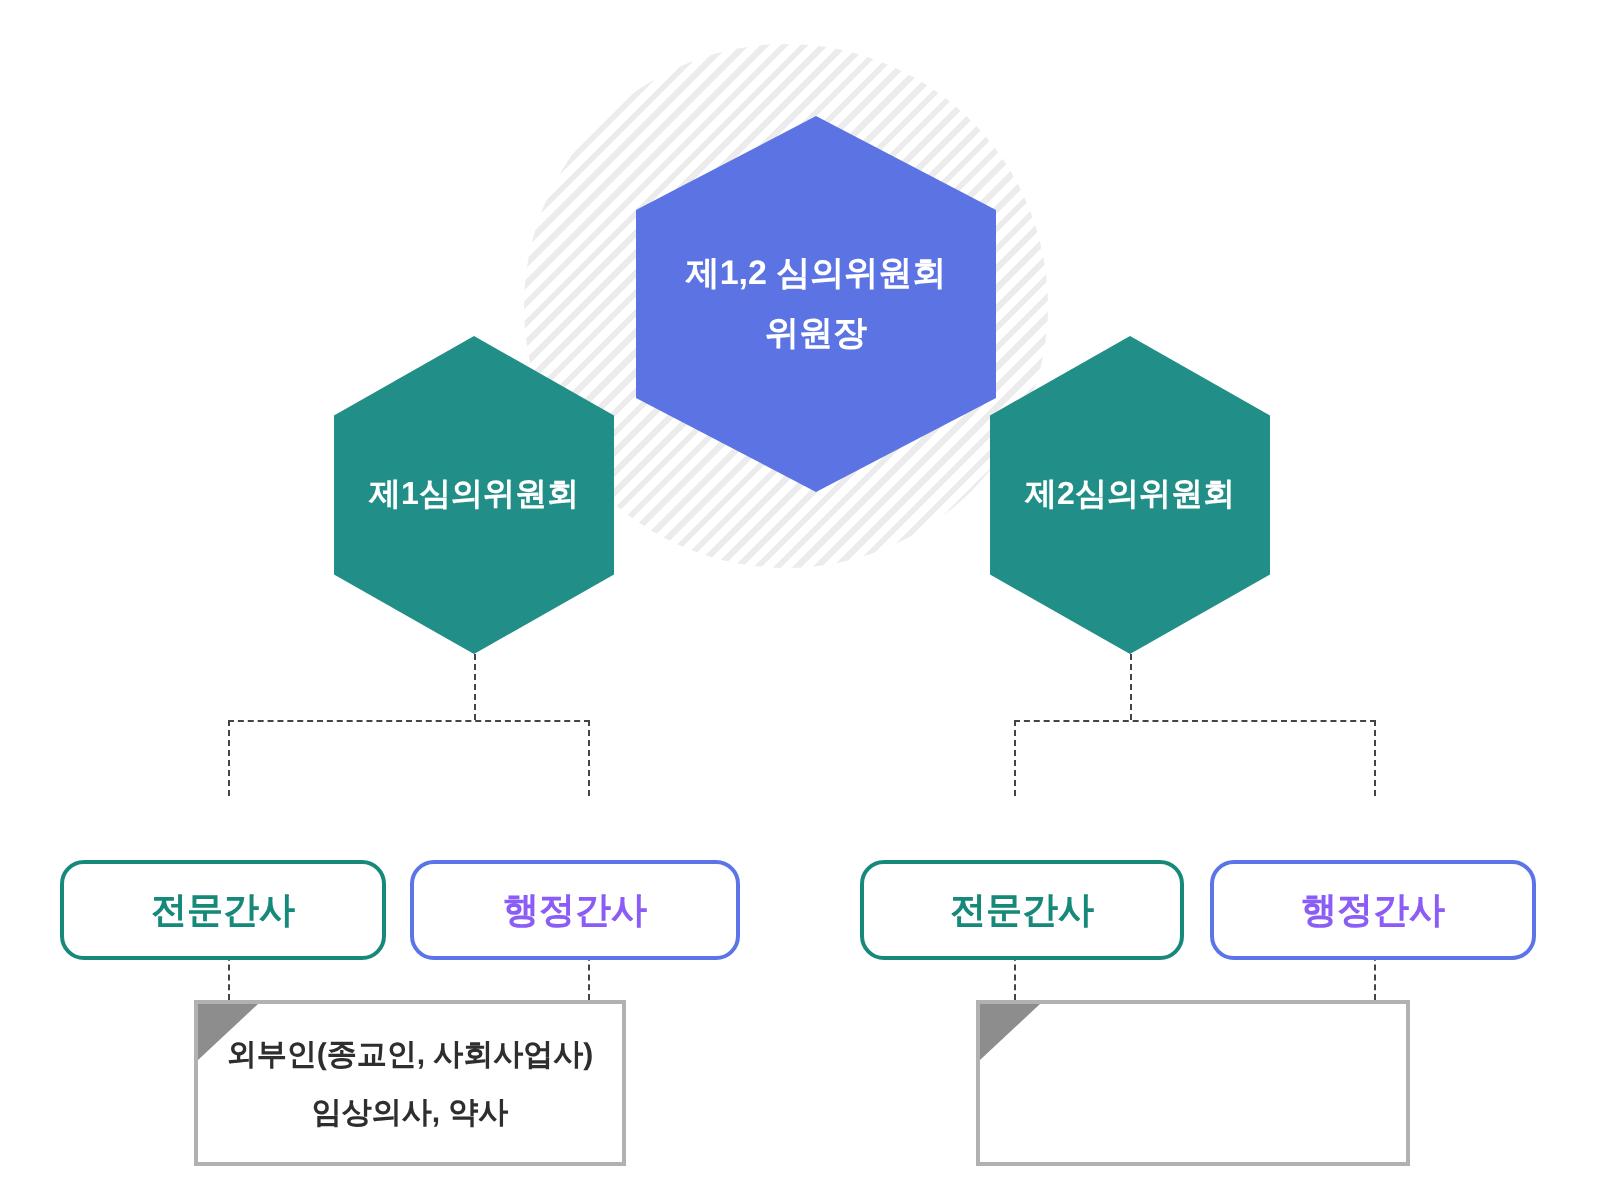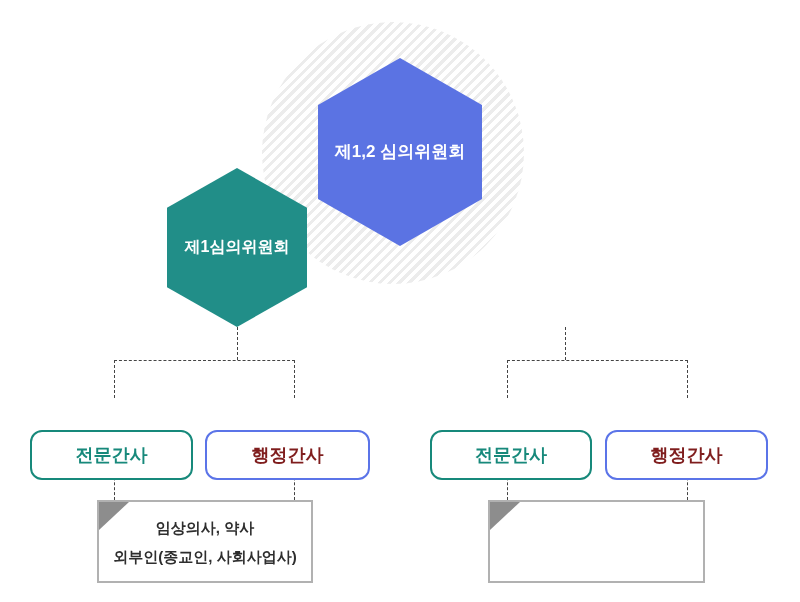--- a/index.html
+++ b/index.html
@@ -12,36 +12,36 @@
     position:absolute;left:262px;top:22px;width:262px;height:262px;border-radius:50%;
     background:repeating-linear-gradient(135deg,#ececec 0 3px,#ffffff 3px 7px);
     z-index:1;
   }
   
   .hex{
     position:absolute;display:flex;align-items:center;justify-content:center;
     clip-path:polygon(50% 0%,100% 25%,100% 75%,50% 100%,0% 75%,0% 25%);
     text-align:center;color:#ffffff;font-weight:bold;
   }
-  .hex-blue{left:318px;top:58px;width:164px;height:188px;background:#5b73e3;z-index:2;
+  .hex-blue{left:318px;top:58px;width:180px;height:188px;background:#5b73e3;z-index:2;
     font-size:17px;line-height:30px;}
   .hex-teal{width:140px;height:159px;background:#218e88;z-index:3;font-size:16px;}
   .hex-c1{left:167px;top:168px;}
   .hex-c2{left:495px;top:168px;}
   
   .conn-v{position:absolute;width:0;border-left:1px dashed #444444;z-index:0;}
   .conn-h{position:absolute;height:0;border-top:1px dashed #444444;z-index:0;}
   
   .pill{
     position:absolute;top:398px;height:50px;background:#ffffff;border-radius:12px;
     display:flex;align-items:center;justify-content:center;
     font-size:18px;font-weight:bold;z-index:4;box-sizing:border-box;margin-top:32px;
   }
   .pill-teal{border:2px solid #17897b;color:#17897b;}
-  .pill-blue{border:2px solid #5b74e8;color:#7f1d1d;}
+  .pill-blue{border:2px solid #5b74e8;color:#8b5cf6;}
   
   .note{
     position:absolute;top:500px;height:83px;background:#ffffff;border:2px solid #b1b1b1;
     display:flex;flex-direction:column;align-items:center;justify-content:center;
     font-size:15px;font-weight:600;color:#2e2e2e;line-height:29px;z-index:4;
     box-sizing:border-box;text-align:center;
   }
   .note-fold{
     position:absolute;left:0;top:0;width:30px;height:28px;background:#8d8d8d;
     clip-path:polygon(0 0,100% 0,0 100%);
@@ -50,25 +50,29 @@
 </head>
 <body>
 
 <div class="canvas">
 
   <div class="hatch-circle"></div>
 
   <div class="hex hex-blue">
     <div>
       <div>제1,2 심의위원회</div>
+      <div>위원장</div>
     </div>
   </div>
 
   <div class="hex hex-teal hex-c1">
     <div>제1심의위원회</div>
+  </div>
+  <div class="hex hex-teal hex-c2">
+    <div>제2심의위원회</div>
   </div>
 
   <div class="conn-v" style="left:237px;top:327px;height:33px;"></div>
   <div class="conn-h" style="left:114px;top:360px;width:181px;"></div>
   <div class="conn-v" style="left:114px;top:360px;height:38px;"></div>
   <div class="conn-v" style="left:294px;top:360px;height:38px;"></div>
   <div class="conn-v" style="left:114px;top:448px;height:52px;"></div>
   <div class="conn-v" style="left:294px;top:448px;height:52px;"></div>
 
   <div class="conn-v" style="left:565px;top:327px;height:33px;"></div>
@@ -87,20 +91,20 @@
 
   <div class="pill pill-teal" style="left:430px;width:162px;">
     <span>전문간사</span>
   </div>
   <div class="pill pill-blue" style="left:605px;width:163px;">
     <span>행정간사</span>
   </div>
 
   <div class="note" style="left:97px;width:216px;">
     <div class="note-fold"></div>
+    <div>외부인(종교인, 사회사업사)</div>
     <div>임상의사, 약사</div>
-    <div>외부인(종교인, 사회사업사)</div>
   </div>
   <div class="note" style="left:488px;width:217px;">
     <div class="note-fold"></div>
   </div>
 
 </div>
 
 </body></html>

